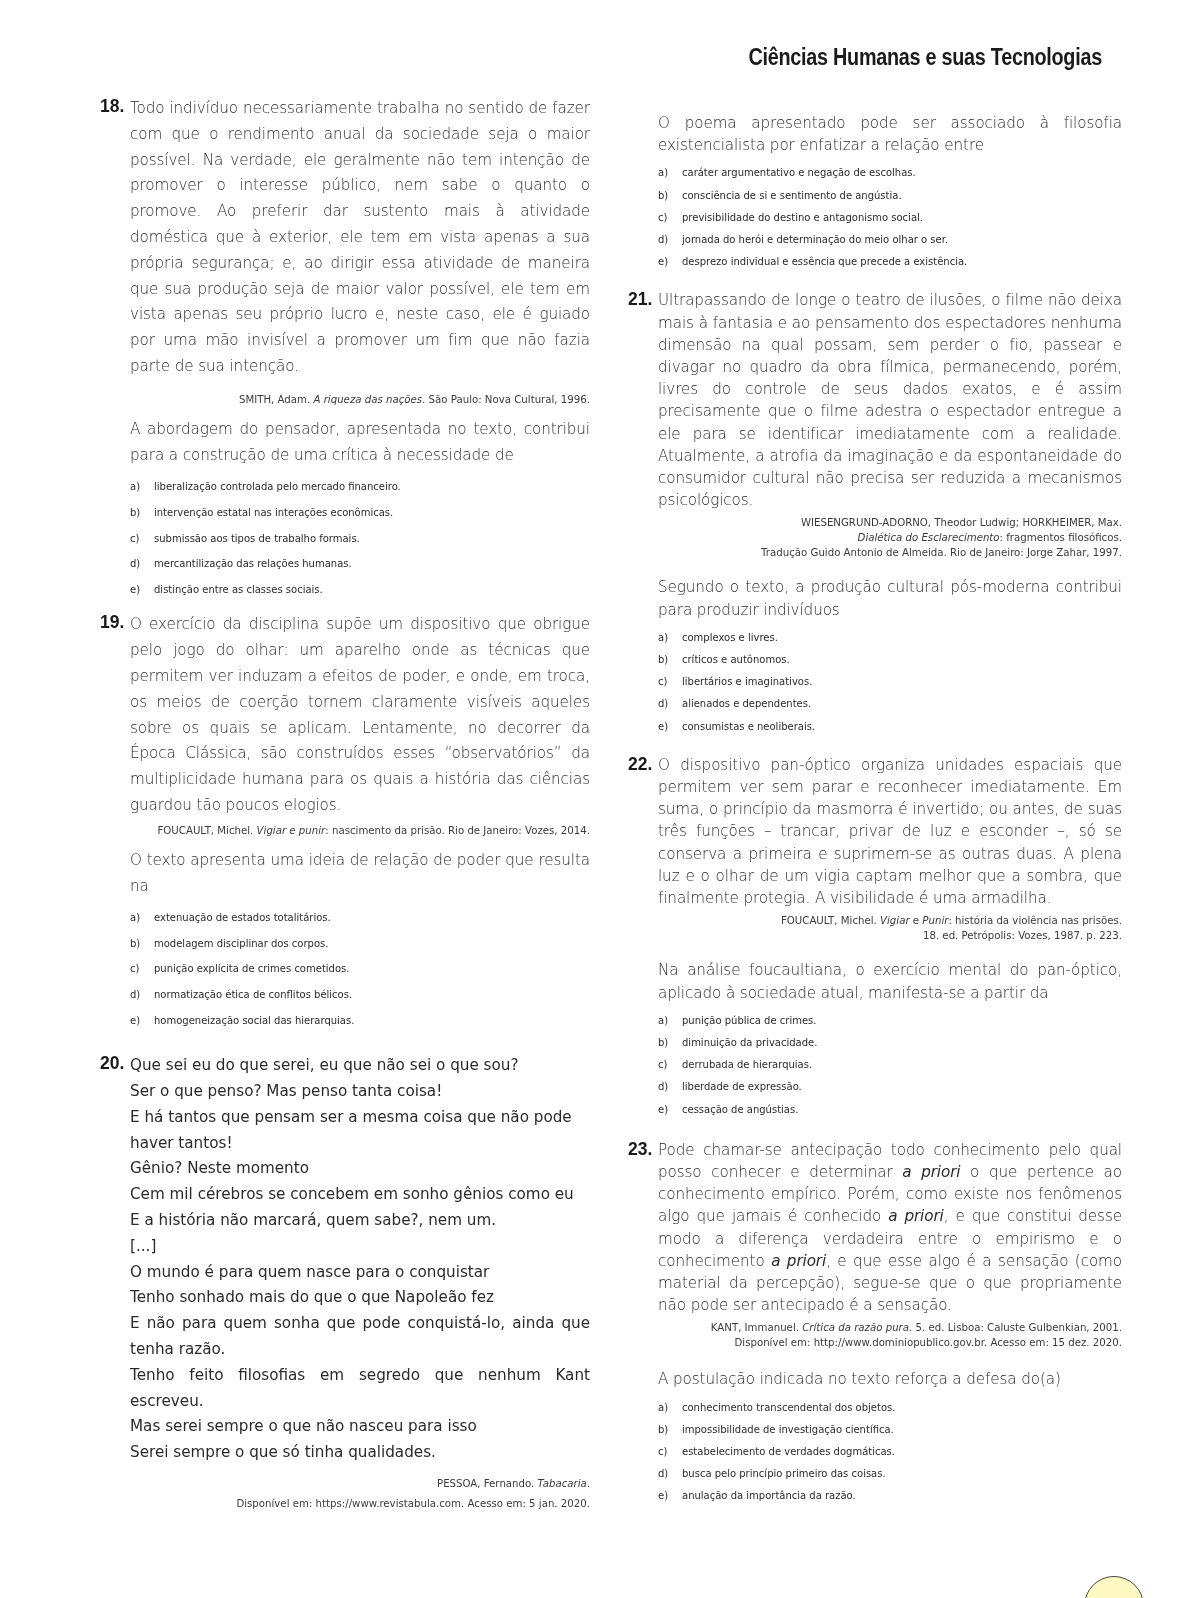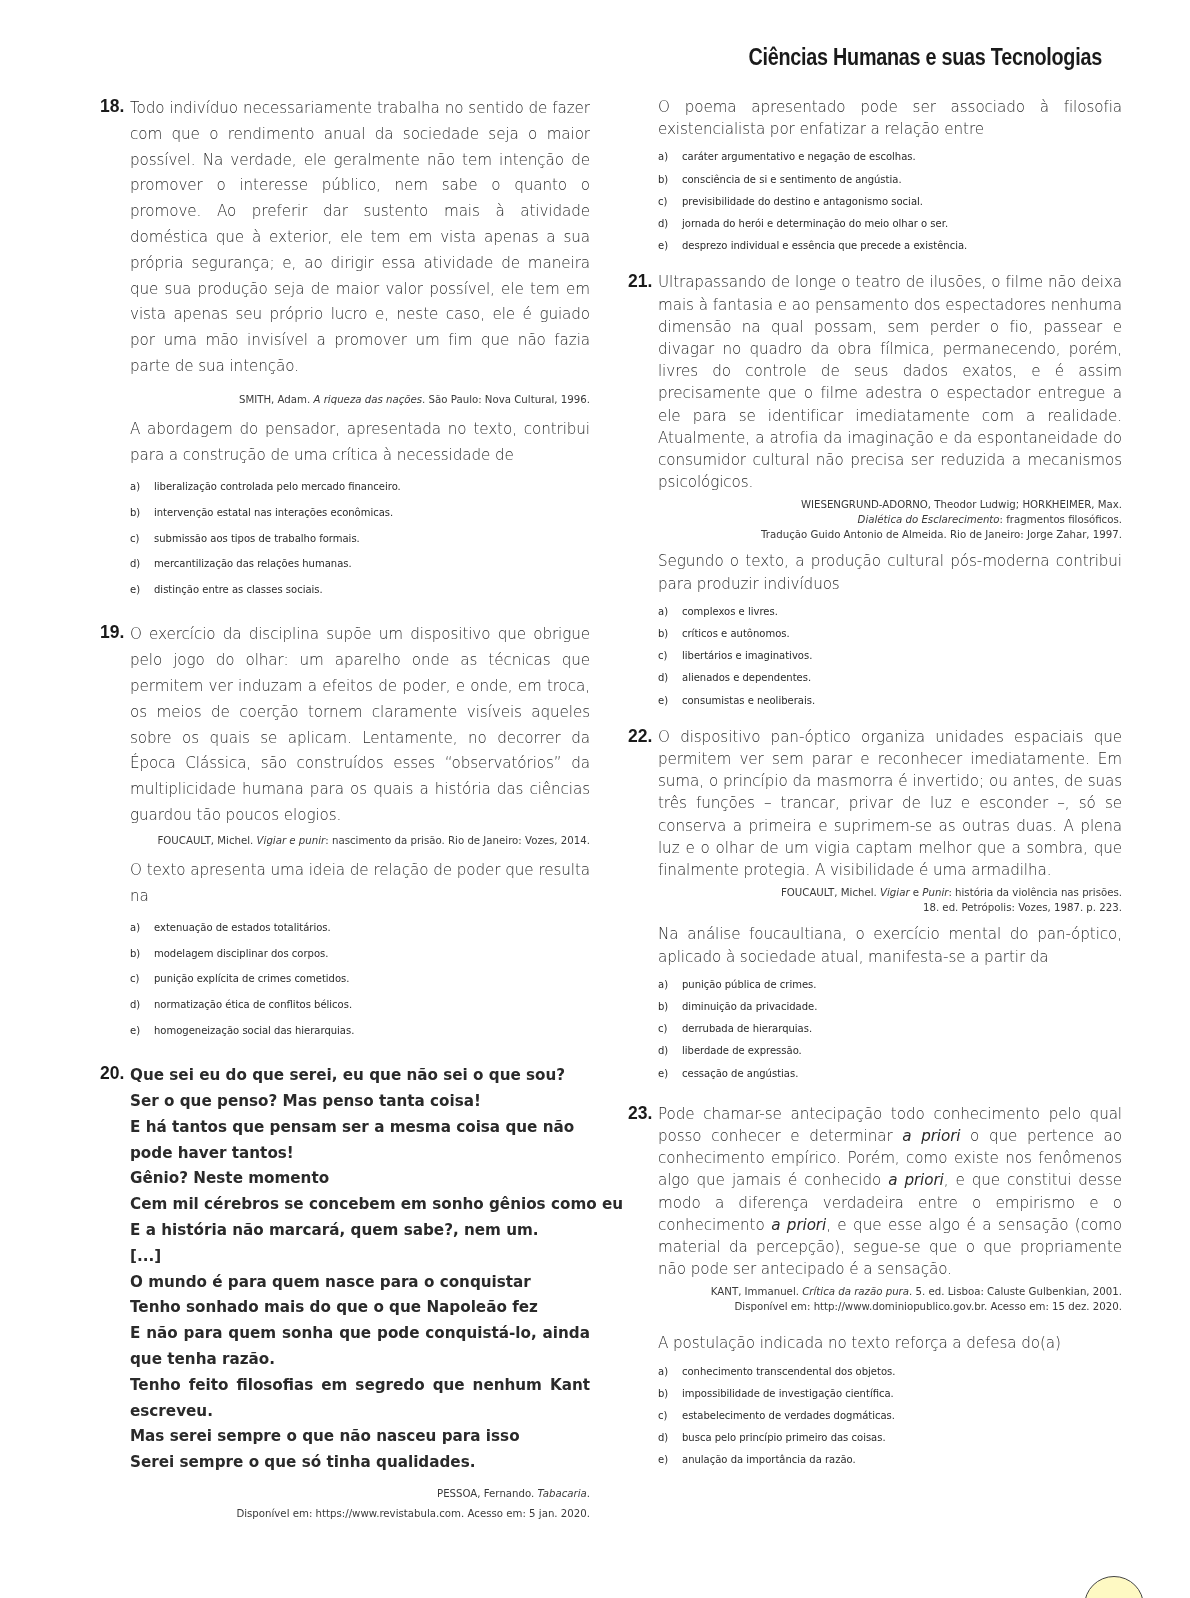--- a/index.html
+++ b/index.html
@@ -20,22 +20,22 @@
   .q { position: relative; padding-left: 30px; }
   .qnum {
     position: absolute; left: 0; top: 0;
     font-family: "Liberation Sans", sans-serif; font-weight: bold;
     font-size: 17.5px; color: #1a1a1a;
   }
   .p {
     font-size: 15.2px; line-height: 25.8px; text-align: justify;
     font-weight: 300; letter-spacing: -0.1px; margin: 0;
   }
-  .p.tight { line-height: 22.2px; }
-  .line { font-size: 15.2px; line-height: 25.8px; margin: 0; white-space: nowrap; font-weight: bold; }
+  .p.tight { line-height: 22.2px; margin-top: 16px; }
+  .line { font-size: 15.2px; line-height: 25.8px; margin: 0; white-space: nowrap; }
   .src {
     font-size: 10.2px; line-height: 15px; text-align: right; color: #3a3a3a;
     margin: 4px 0 0 0;
   }
   .src i { font-style: italic; }
   .stem { margin-top: 8px; }
   .opts { list-style: none; margin: 6px 0 0 0; padding: 0; }
   .opts li { font-size: 10px; line-height: 25.6px; white-space: nowrap; }
   .opts.tight li { line-height: 22.2px; }
   .opts .letter { display: inline-block; width: 24px; }
@@ -61,21 +61,21 @@
     <p class="p stem" style="margin-top:10px;">A abordagem do pensador, apresentada no texto, contribui para a construção de uma crítica à necessidade de</p>
     <ul class="opts">
       <li><span class="letter">a)</span><span>liberalização controlada pelo mercado financeiro.</span></li>
       <li><span class="letter">b)</span><span>intervenção estatal nas interações econômicas.</span></li>
       <li><span class="letter">c)</span><span>submissão aos tipos de trabalho formais.</span></li>
       <li><span class="letter">d)</span><span>mercantilização das relações humanas.</span></li>
       <li><span class="letter">e)</span><span>distinção entre as classes sociais.</span></li>
     </ul>
   </div>
 
-  <div class="q" style="margin-top:20px;">
+  <div class="q" style="margin-top:10px;">
     <span class="qnum">19.</span>
     <p class="p">O exercício da disciplina supõe um dispositivo que obrigue pelo jogo do olhar: um aparelho onde as técnicas que permitem ver induzam a efeitos de poder, e onde, em troca, os meios de coerção tornem claramente visíveis aqueles sobre os quais se aplicam. Lentamente, no decorrer da Época Clássica, são construídos esses “observatórios” da multiplicidade humana para os quais a história das ciências guardou tão poucos elogios.</p>
     <p class="src"><span>FOUCAULT, Michel. </span><i>Vigiar e punir</i><span>: nascimento da prisão. Rio de Janeiro: Vozes, 2014.</span></p>
     <p class="p stem" style="margin-top:10px;">O texto apresenta uma ideia de relação de poder que resulta na</p>
     <ul class="opts">
       <li><span class="letter">a)</span><span>extenuação de estados totalitários.</span></li>
       <li><span class="letter">b)</span><span>modelagem disciplinar dos corpos.</span></li>
       <li><span class="letter">c)</span><span>punição explícita de crimes cometidos.</span></li>
       <li><span class="letter">d)</span><span>normatização ética de conflitos bélicos.</span></li>
       <li><span class="letter">e)</span><span>homogeneização social das hierarquias.</span></li>

